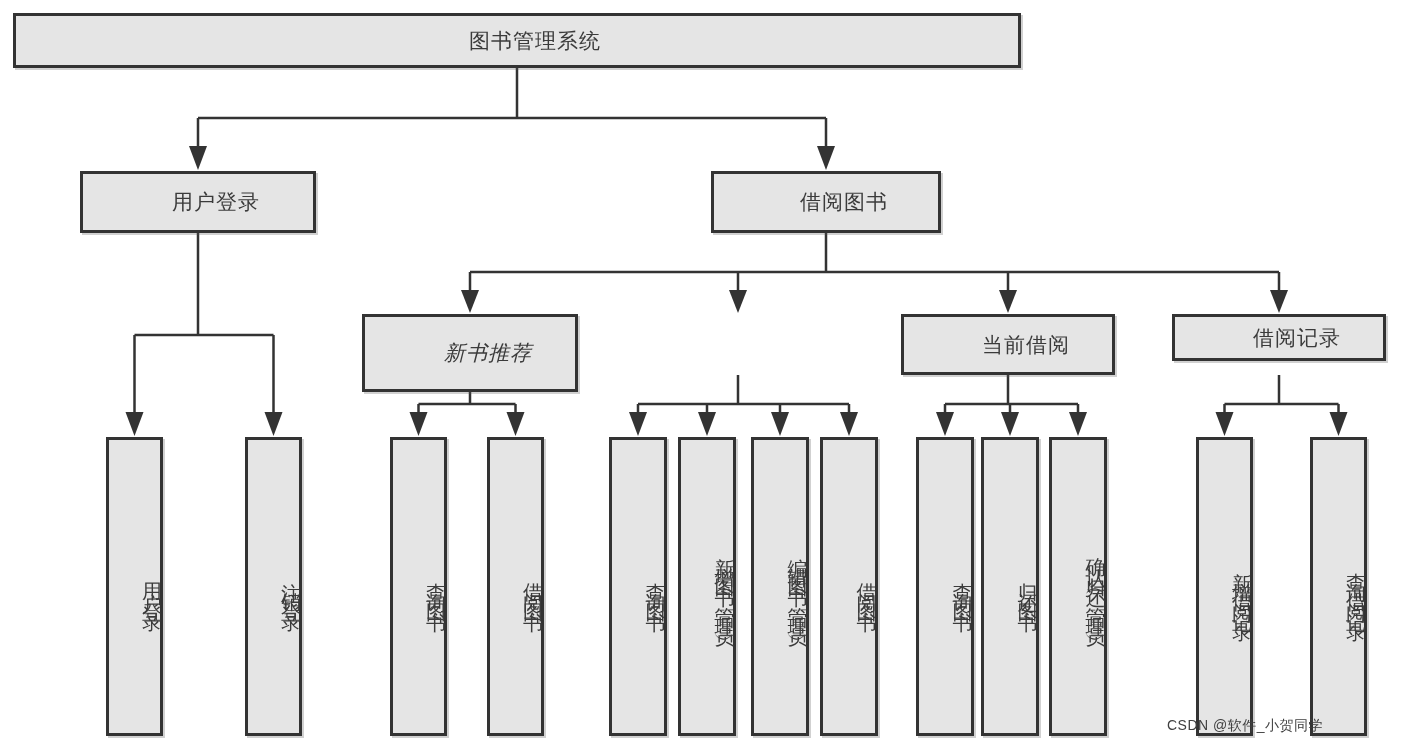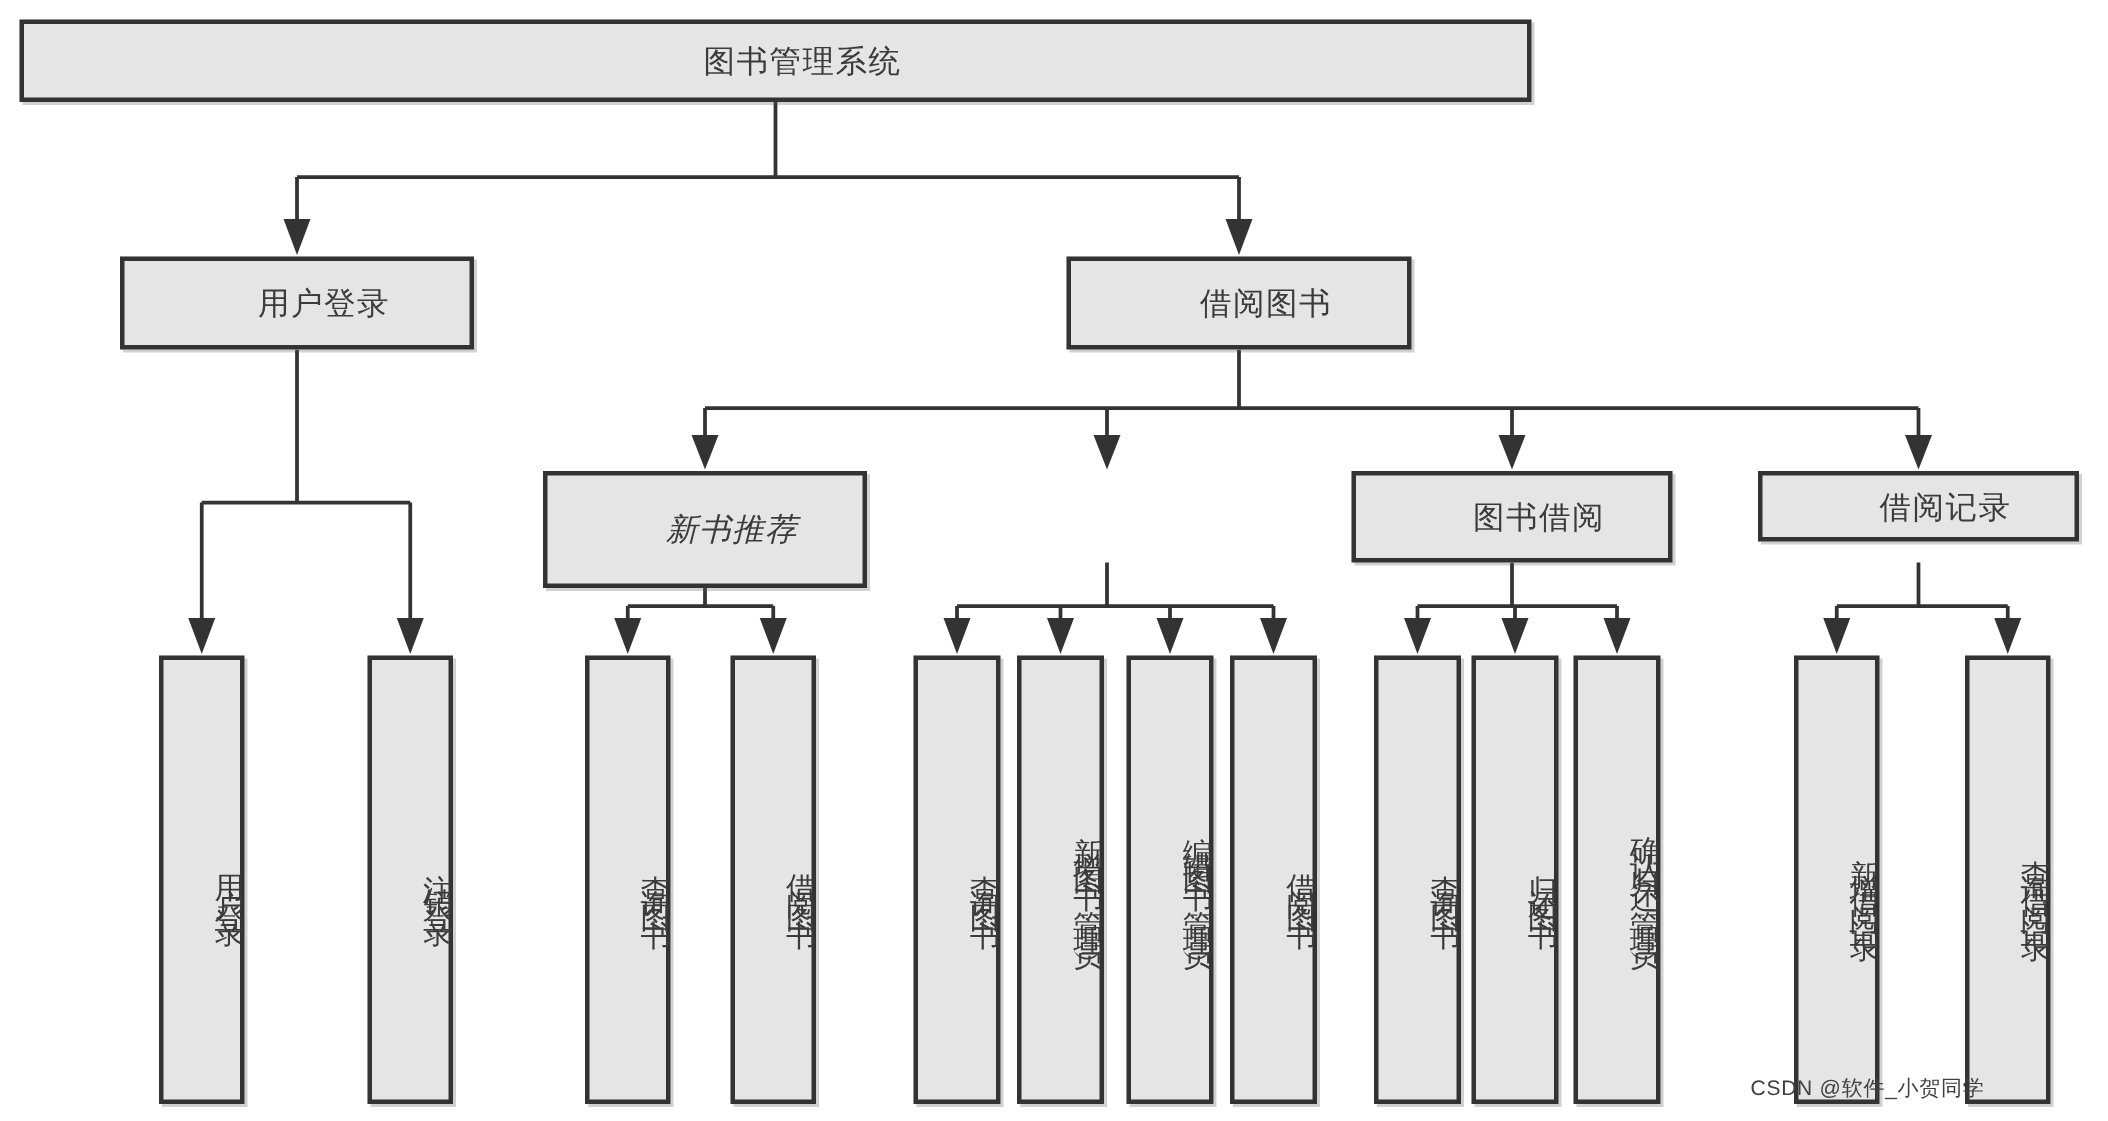--- a/index.html
+++ b/index.html
@@ -106,21 +106,21 @@
     <span>用户登录</span>
   </div>
   <div class="box hbox" style="left:711px; top:171px; width:230px; height:62px;">
     <span>借阅图书</span>
   </div>
 
   <div class="box hbox" style="left:362px; top:314px; width:216px; height:78px;font-style:italic;">
     <span>新书推荐</span>
   </div>
   <div class="box hbox" style="left:901px; top:314px; width:214px; height:61px;">
-    <span>图书借阅</span>
+    <span>当前借阅</span>
   </div>
   <div class="box hbox" style="left:1172px; top:314px; width:214px; height:47px;">
     <span>借阅记录</span>
   </div>
 
   <div class="box vbox" style="left:106px; top:437px; width:57px; height:299px;">
     <span>用户登录</span>
   </div>
   <div class="box vbox" style="left:245px; top:437px; width:57px; height:299px;">
     <span>注销登录</span>

